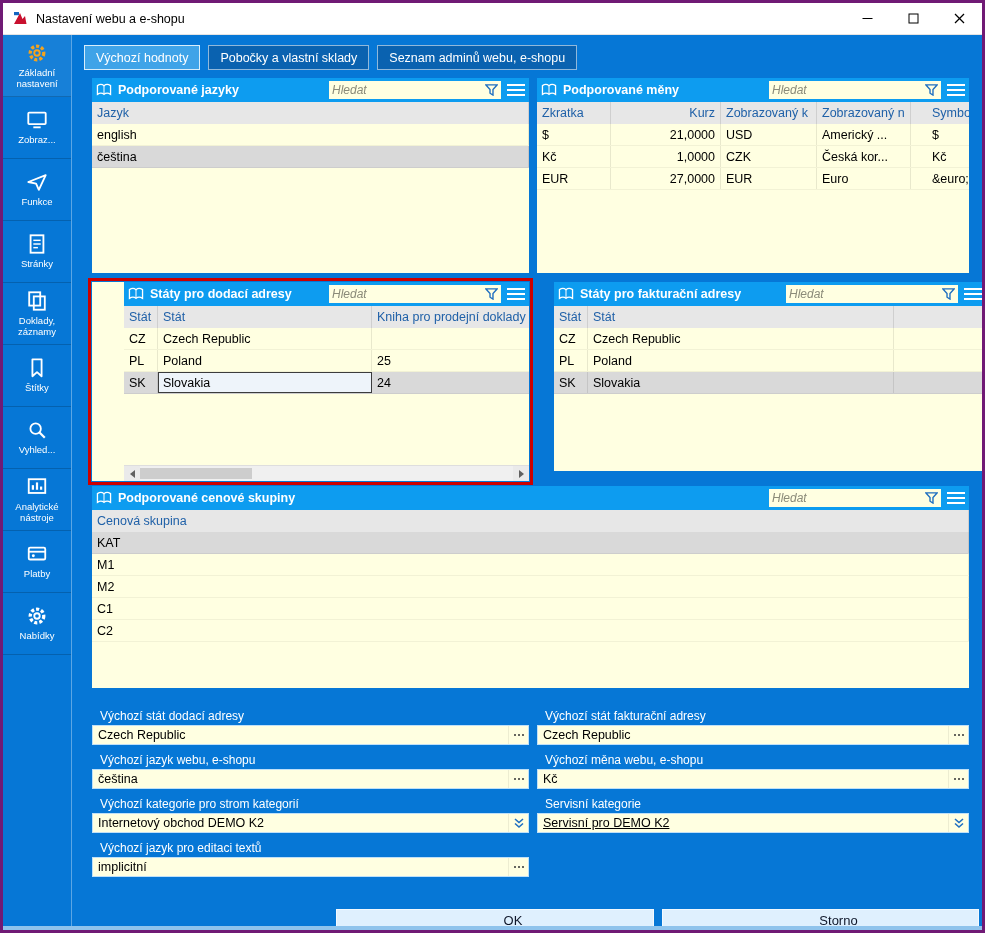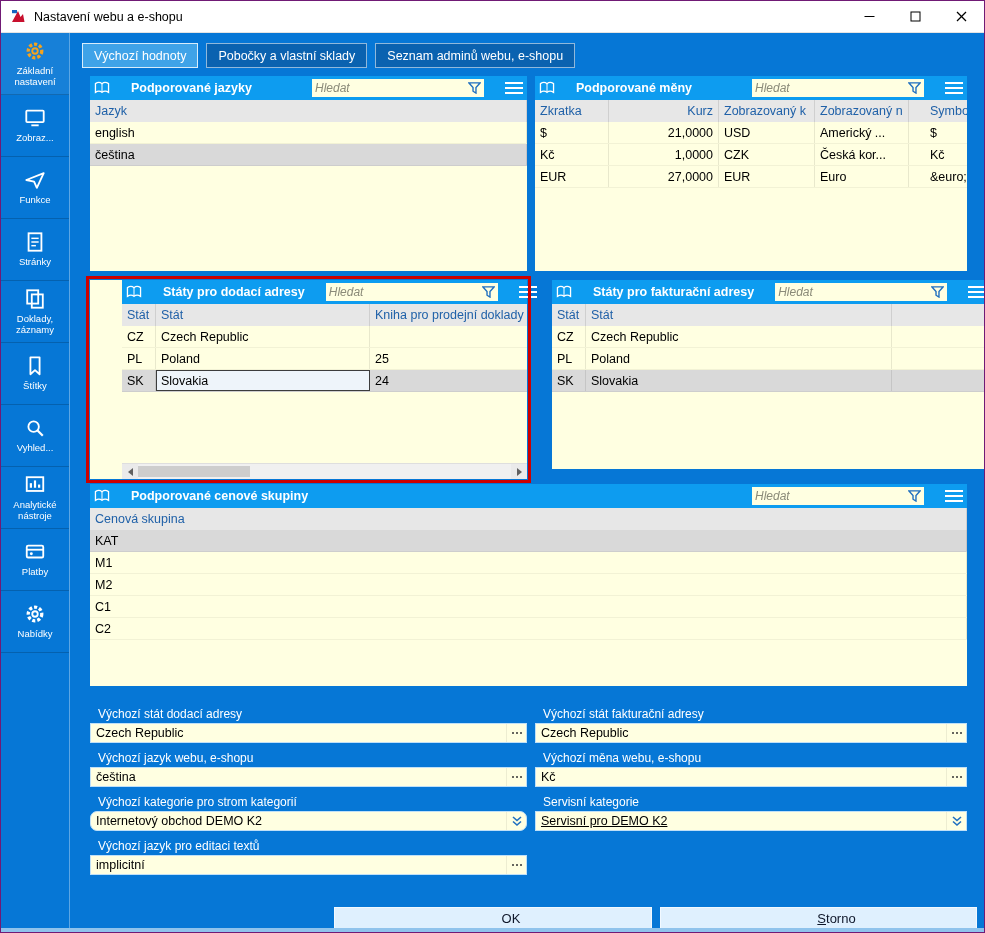--- a/index.html
+++ b/index.html
@@ -1,20 +1,20 @@
 <!DOCTYPE html>
 <html><head>
 <meta charset="utf-8">
 <style>
   * { box-sizing: border-box; margin: 0; padding: 0; }
   html,body { background:#c9c9c9; }
   body { font-family: "Liberation Sans", sans-serif; }
 
   .window{ position:relative; width:985px; height:933px; background:#0677d6;
-           border:1px solid #701a75; overflow:hidden; }
+           border:3px solid #701a75; overflow:hidden; }
 
   
   .titlebar{ position:absolute; top:0; left:0; right:0; height:32px; background:#ffffff;
              display:flex; align-items:center; border-bottom:1px solid #e4e4e4;}
   .app-icon{ margin:0 7px 0 9px; width:17px; height:17px; }
   .title-text{ font-size:12.5px; color:#000; }
   .win-controls{ margin-left:auto; display:flex; height:32px; }
   .win-btn{ width:46px; height:32px; display:flex; align-items:center; justify-content:center; cursor:default;}
   .win-btn svg{ display:block; }
 
@@ -32,21 +32,21 @@
          border-left:1px solid rgba(255,255,255,0.35); }
 
   .tabbar{ position:absolute; left:12px; top:10px; display:flex; gap:8px; }
   .tab{ height:25px; padding:0 11px; display:flex; align-items:center; color:#fff; font-size:12.5px;
         background:#0a62b0; border:1px solid rgba(255,255,255,0.55); cursor:pointer; white-space:nowrap;}
   .tab.active{ background:#3fa3e8; border-color:rgba(255,255,255,0.8); }
 
   
   .panel{ position:absolute; display:flex; flex-direction:column; background:#ffffe1; }
   .panel-header{ flex:none; height:24px; background:#0d9cf0; display:flex; align-items:center;
-                 padding:0 4px; gap:21px; }
+                 padding:0 4px; gap:6px; }
   .book-icon svg{ display:block; }
   .panel-title{ color:#fff; font-weight:bold; font-size:12.5px; white-space:nowrap; }
   .search-box{ margin-left:auto; height:18px; width:172px; background:#ffffe1; display:flex;
                align-items:center; padding:0 3px; }
   .search-input{ flex:1; min-width:0; border:0; background:transparent; outline:none;
                  font:italic 12px "Liberation Sans", sans-serif; color:#555; }
   .search-input::placeholder{ color:#8b8b79; font-style:italic; }
   .funnel-icon{ flex:none; display:flex; cursor:pointer; }
   .hamburger{ flex:none; width:18px; display:flex; flex-direction:column; gap:3px; cursor:pointer; }
   .hamburger span{ height:2px; background:#fff; }
@@ -519,21 +519,21 @@
           <span class="dots">
             <span></span>
             <span></span>
             <span></span>
           </span>
         </span>
     </div>
 
     <div class="f-label" style="left:28px; top:762px;text-align:right;">Výchozí kategorie pro strom kategorií</div>
     <div class="f-label" style="left:473px; top:762px;">Servisní kategorie</div>
-    <div class="f-field" style="left:20px; top:778px; width:437px;border-radius:7px;">
+    <div class="f-field" style="left:20px; top:778px; width:437px;">
       <span>Internetový obchod DEMO K2</span>
       <span class="f-btn">
         <svg width="12" height="12" viewBox="0 0 12 12">
             <path d="M2 2 L6 5.5 L10 2" fill="none" stroke="#1f6fc0" stroke-width="1.6"></path>
             <path d="M2 6.5 L6 10 L10 6.5" fill="none" stroke="#1f6fc0" stroke-width="1.6"></path>
           </svg>
       </span>
     </div>
     <div class="f-field" style="left:465px; top:778px; width:432px;text-decoration:underline;">
       <span>Servisní pro DEMO K2</span>

